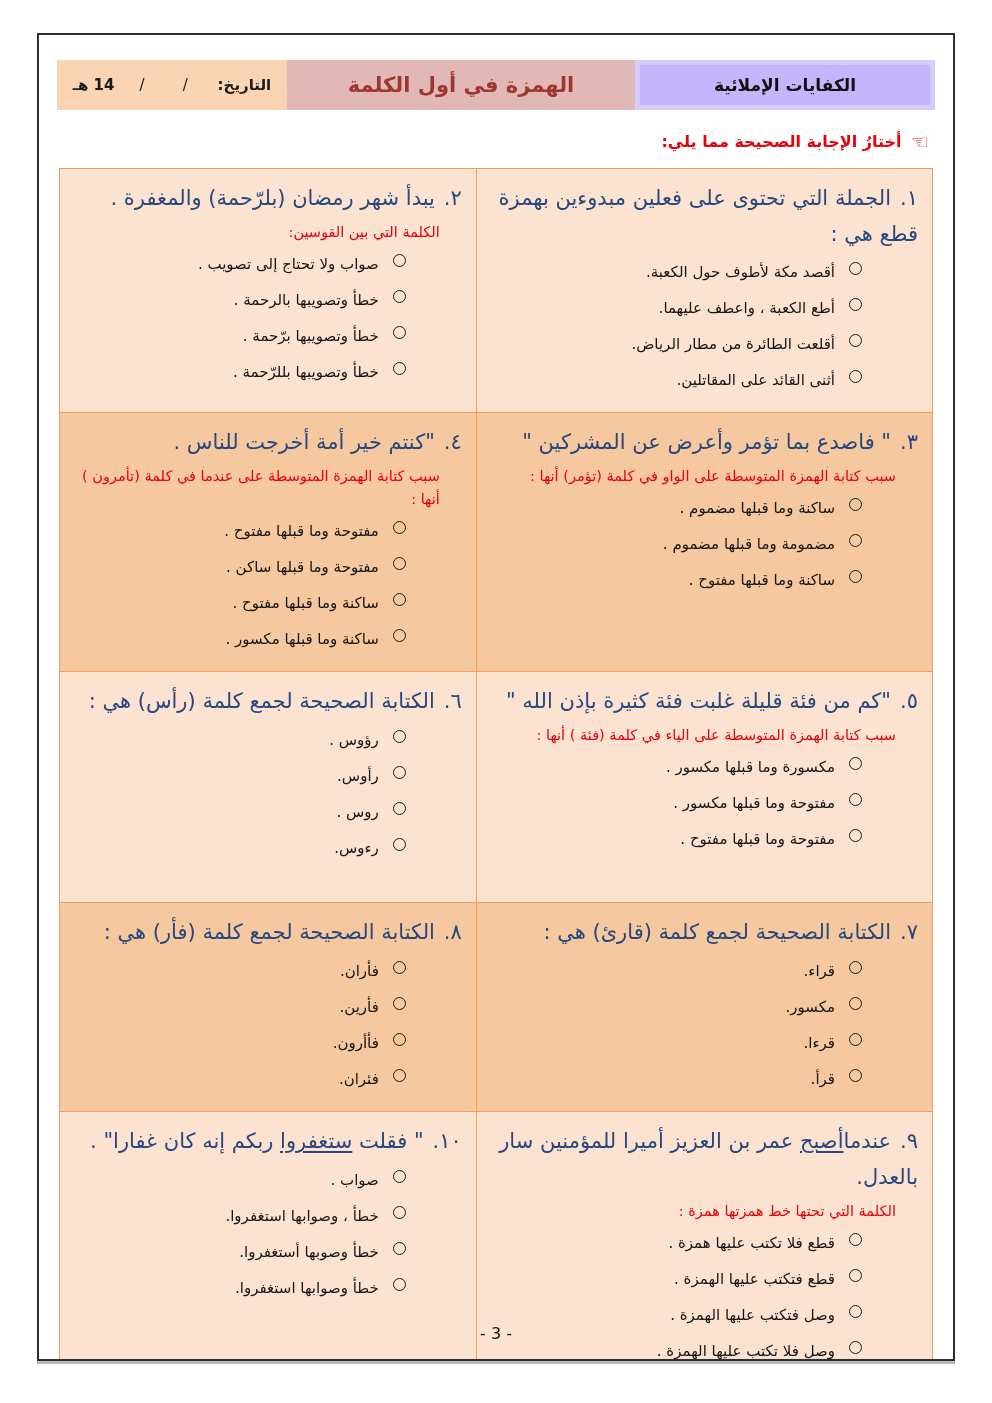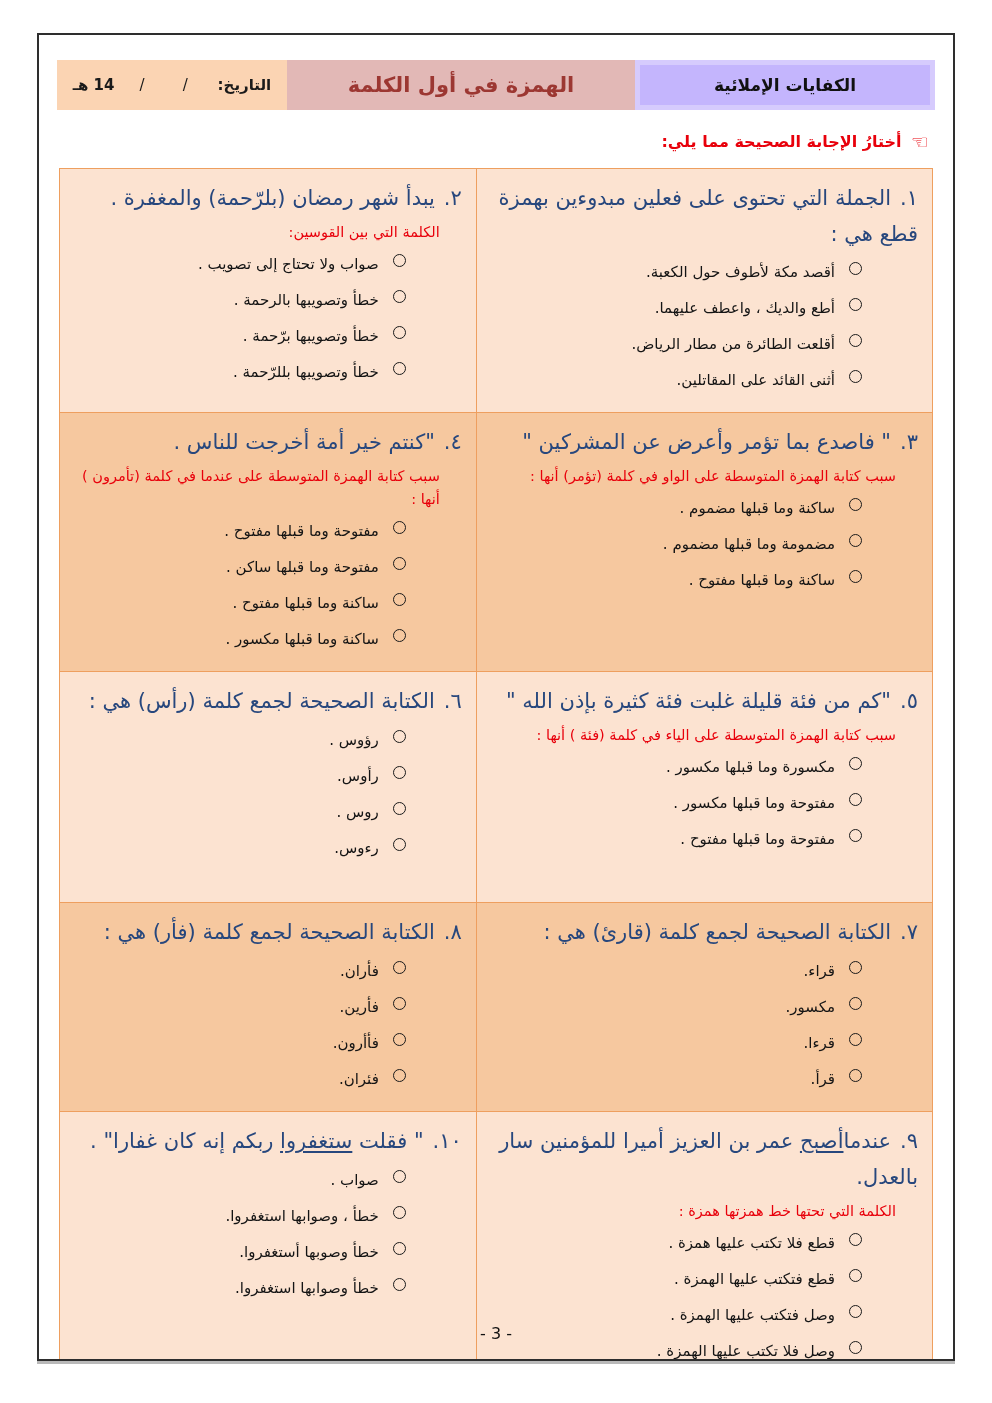--- a/index.html
+++ b/index.html
@@ -143,21 +143,21 @@
       <div class="qcell right">
         <div class="qline"><span class="qnum">١.</span><span>الجملة التي تحتوى على فعلين مبدوءين بهمزة قطع هي :</span><span class="u"></span><span></span></div>
 
         <div class="opts">
           <div class="opt">
               <span class="radio"></span>
               <span>أقصد مكة لأطوف حول الكعبة.</span>
             </div>
           <div class="opt">
               <span class="radio"></span>
-              <span>أطع والديك ، واعطف عليهما.</span>
+              <span>أطع الكعبة ، واعطف عليهما.</span>
             </div>
           <div class="opt">
               <span class="radio"></span>
               <span>أقلعت الطائرة من مطار الرياض.</span>
             </div>
           <div class="opt">
               <span class="radio"></span>
               <span>أثنى القائد على المقاتلين.</span>
             </div>
         </div>

